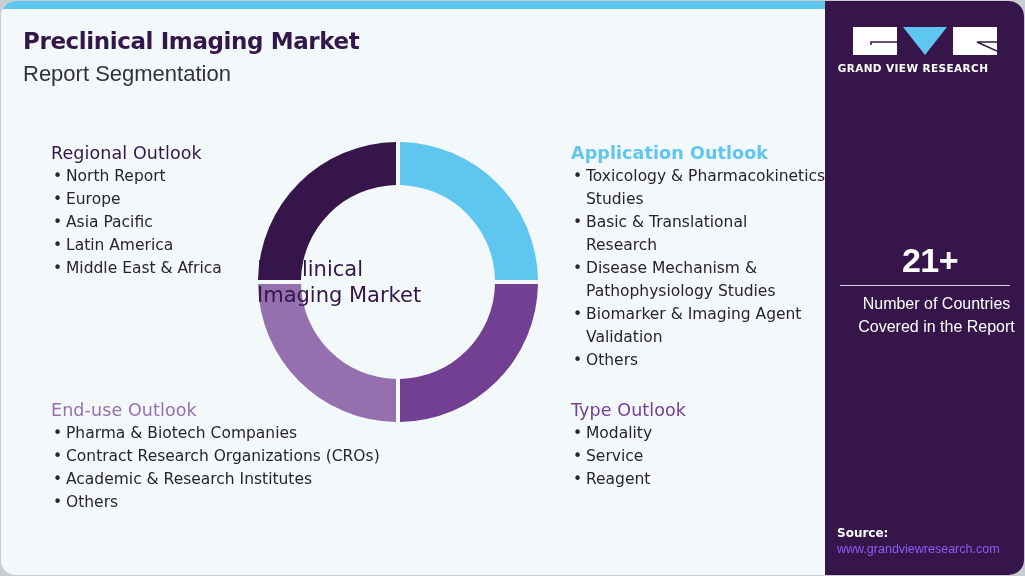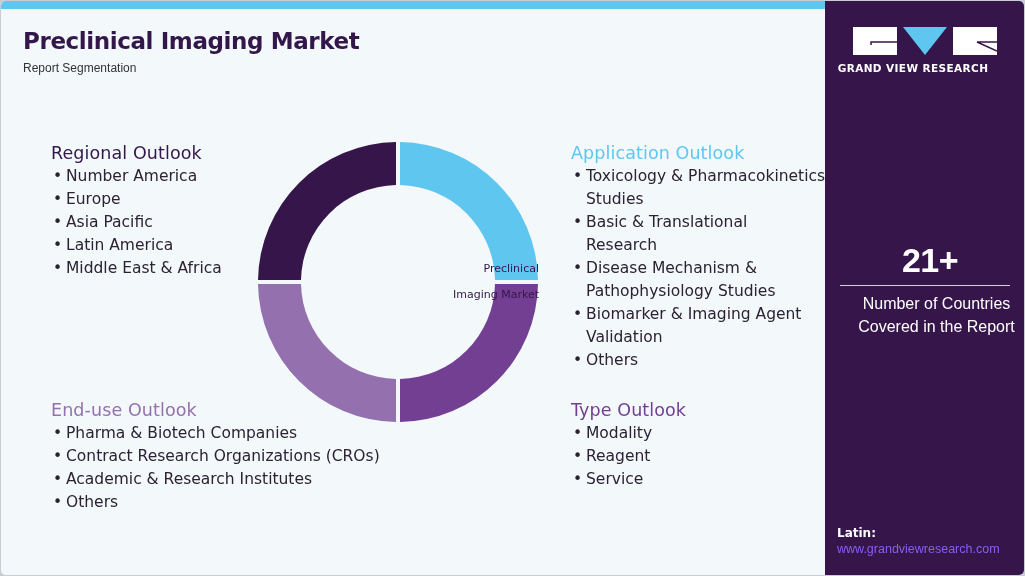--- a/index.html
+++ b/index.html
@@ -3,21 +3,21 @@
   <meta charset="utf-8">
   <style>
     * { box-sizing: border-box; margin: 0; padding: 0; }
     html, body { width: 1025px; height: 576px; overflow: hidden; background: #c9ccd0; }
     body { position: relative; font-family: "Liberation Sans", sans-serif; }
 
     .canvas {
       position: absolute; left: 0; top: 0; width: 1025px; height: 576px;
       background: #f3f8fb;
       border: 1px solid #c9ccd0;
-      border-radius: 6px;
+      border-radius: 16px;
       overflow: hidden;
     }
     .top-bar {
       position: absolute; left: 0; top: 0; width: 824px; height: 8px;
       background: #5fc6f0;
     }
     .left-panel {
       position: absolute; left: 0; top: 8px; width: 824px; height: 568px;
       background: #f3f8fb;
     }
@@ -28,21 +28,21 @@
     }
 
     .title {
       position: absolute; left: 22px; top: 27px;
       font-family: "DejaVu Sans", sans-serif;
       font-weight: bold; font-size: 23px; letter-spacing: -0.4px;
       color: #33174a;
     }
     .subtitle {
       position: absolute; left: 22px; top: 60px;
-      font-size: 12px; color: #333;
+      font-size: 22px; color: #333;
     }
 
     .section { position: absolute; margin-left: 28px; }
     .section-heading {
       font-family: "DejaVu Sans", sans-serif;
       font-size: 17.5px; font-weight: normal;
       line-height: 24px; letter-spacing: 0.1px;
     }
     .section ul { list-style: none; }
     .section li {
@@ -51,32 +51,32 @@
       font-size: 15.5px; line-height: 23px; color: #2b2232;
     }
     .section li::before {
       content: "•"; position: absolute; left: 2px; top: 0;
       color: #2b2232;
     }
 
     .sec-regional { left: 22px; top: 140px; }
     .sec-regional .section-heading { color: #33174a; }
     .sec-application { left: 542px; top: 140px; width: 280px; }
-    .sec-application .section-heading { color: #5fc6f0; }
+    .sec-application .section-heading { color: #5fc6f0; font-weight: bold; }
     .sec-enduse { left: 22px; top: 397px; }
     .sec-enduse .section-heading { color: #9470ae; }
     .sec-type { left: 542px; top: 397px; }
     .sec-type .section-heading { color: #723f92; }
 
     .donut { position: absolute; left: 256px; top: 140px; width: 282px; height: 282px; }
     .donut-center {
       position: absolute; left: 256px; top: 255px; width: 282px;
-      text-align: right;
+      text-align: left;
       font-family: "DejaVu Sans", sans-serif;
-      font-size: 11px; line-height: 26px; color: #33174a;
+      font-size: 21px; line-height: 26px; color: #33174a;
     }
 
     .logo { position: absolute; left: 852px; top: 26px; width: 144px; height: 28px; }
     .logo-text {
       position: absolute; left: 824px; top: 61px; width: 176px; text-align: center;
       font-family: "DejaVu Sans", sans-serif;
       font-weight: bold; font-size: 10.5px; letter-spacing: 0.4px; color: #ffffff;
     }
 
     .stat-value {
@@ -109,21 +109,21 @@
 <div class="canvas">
   <div class="left-panel"></div>
   <div class="top-bar"></div>
 
   <div class="title">Preclinical Imaging Market</div>
   <div class="subtitle">Report Segmentation</div>
 
   <div class="section sec-regional">
     <div class="section-heading">Regional Outlook</div>
     <ul>
-      <li>Number America</li>
+      <li>North Report</li>
       <li>Europe</li>
       <li>Asia Pacific</li>
       <li>Latin America</li>
       <li>Middle East &amp; Africa</li>
     </ul>
   </div>
 
   <div class="section sec-application">
     <div class="section-heading">Application Outlook</div>
     <ul>
@@ -142,22 +142,22 @@
       <li>Contract Research Organizations (CROs)</li>
       <li>Academic &amp; Research Institutes</li>
       <li>Others</li>
     </ul>
   </div>
 
   <div class="section sec-type">
     <div class="section-heading">Type Outlook</div>
     <ul>
       <li>Modality</li>
+      <li>Service</li>
       <li>Reagent</li>
-      <li>Service</li>
     </ul>
   </div>
 
   <svg class="donut" viewBox="0 0 282 282">
 
     <path fill="#36164a" d="M 139 1 A 140 140 0 0 0 1 139 L 44 139 A 97 97 0 0 1 139 44 Z"></path>
     <path fill="#5fc6f0" d="M 143 1 A 140 140 0 0 1 281 139 L 238 139 A 97 97 0 0 0 143 44 Z"></path>
     <path fill="#723f92" d="M 281 143 A 140 140 0 0 1 143 281 L 143 238 A 97 97 0 0 0 238 143 Z"></path>
     <path fill="#9470ae" d="M 139 281 A 140 140 0 0 1 1 143 L 44 143 A 97 97 0 0 0 139 238 Z"></path>
   </svg>
@@ -177,15 +177,15 @@
   </svg>
   <div class="logo-text">GRAND VIEW RESEARCH</div>
 
   <div class="stat-value">21+</div>
   <div class="stat-divider"></div>
   <div class="stat-label">
     <div>Number of Countries</div>
     <div>Covered in the Report</div>
   </div>
 
-  <div class="source-label">Latin:</div>
+  <div class="source-label">Source:</div>
   <div class="source-url">www.grandviewresearch.com</div>
 </div>
 
 </body></html>

